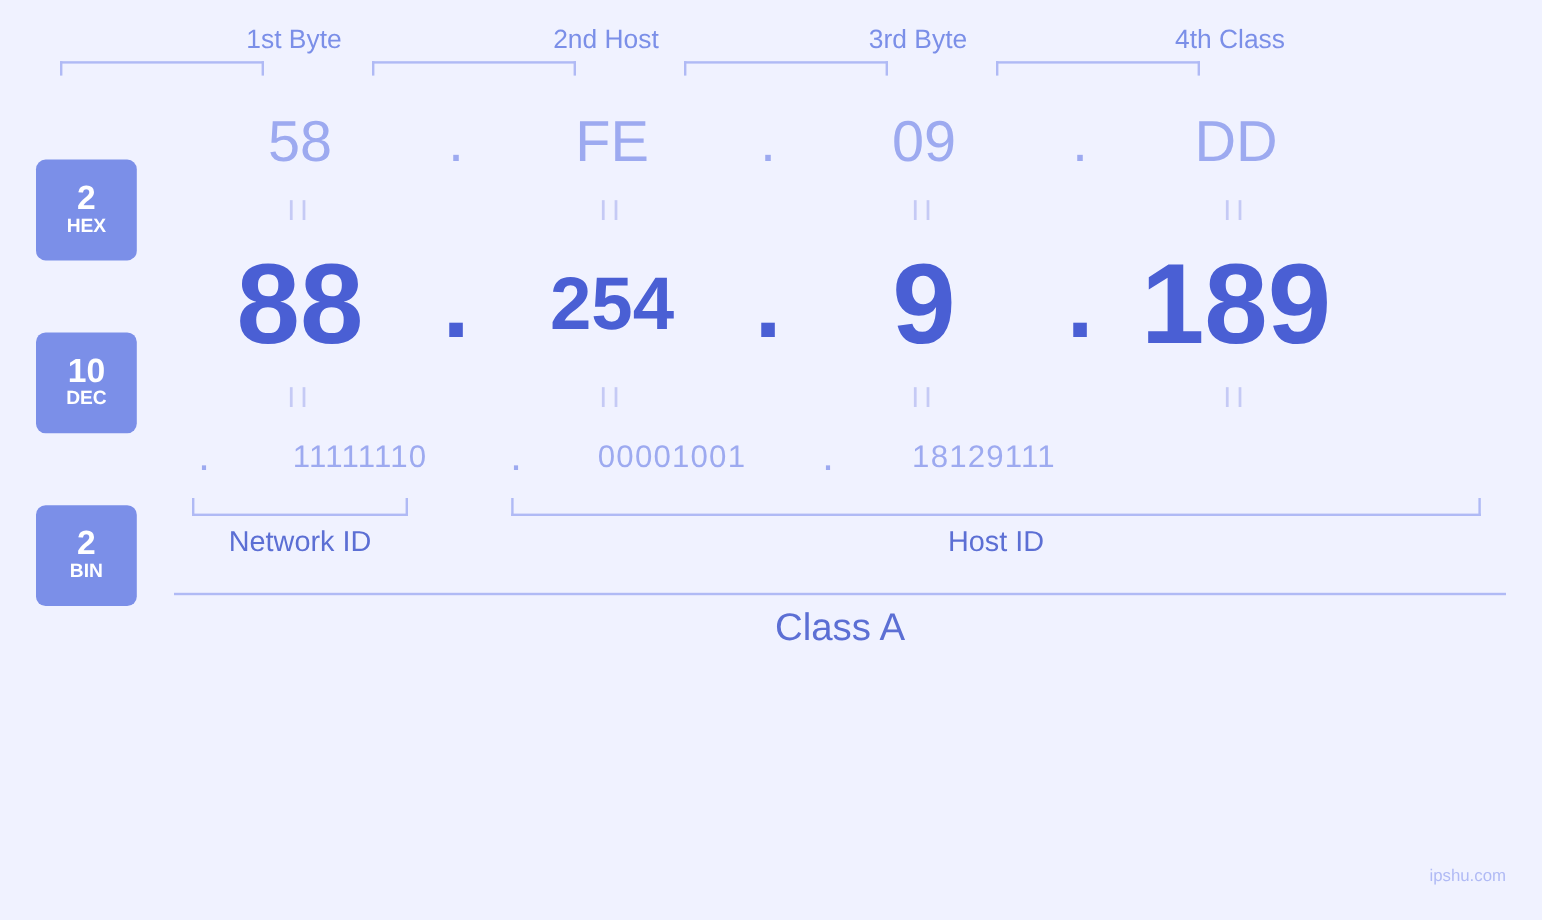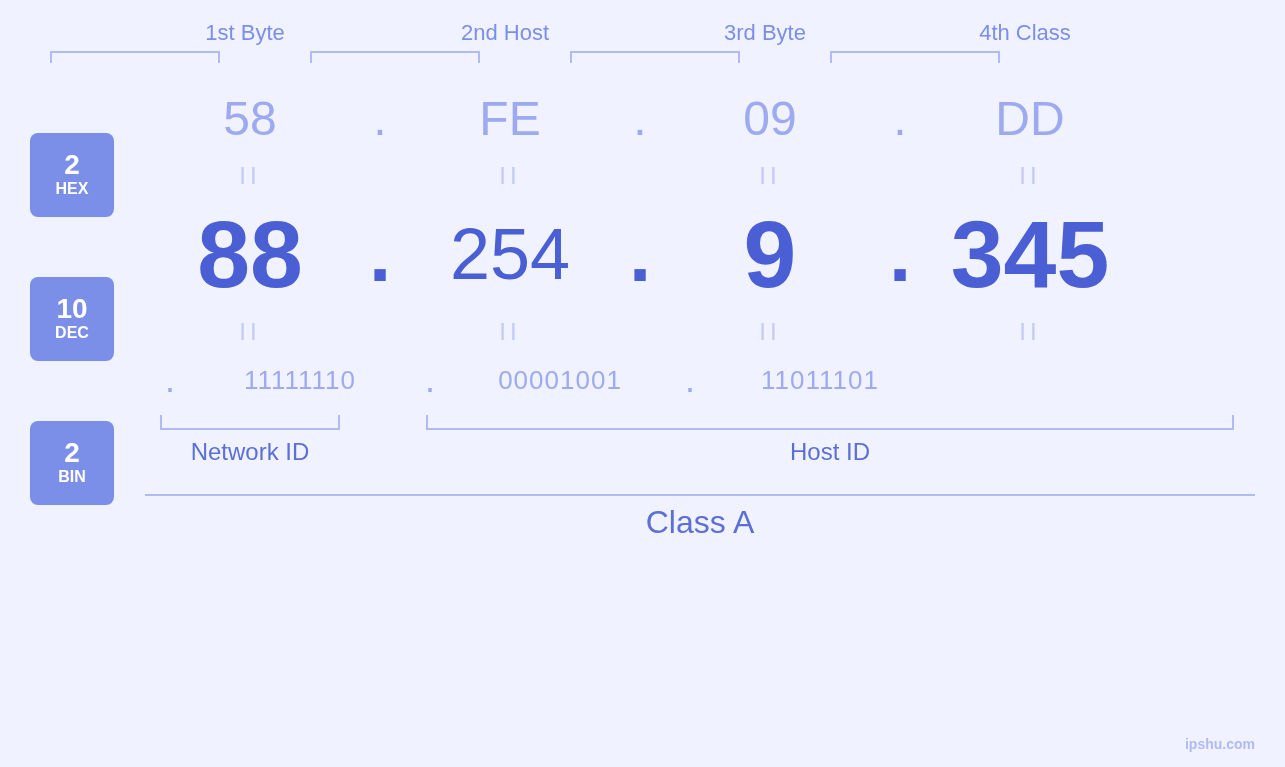--- a/index.html
+++ b/index.html
@@ -226,33 +226,33 @@
       </div>
 
       <div class="val-row" style="height:120px; align-items:center;">
         <div class="val-cell" style="width:210px;">
           <span style="color:#4a5fd4; font-size:95px; font-weight:bold; line-height:1;">88</span>
         </div>
         <div class="sep-cell" style="width:50px;">
           <span style="color:#4a5fd4; font-size:80px; font-weight:bold;">.</span>
         </div>
         <div class="val-cell" style="width:210px;">
-          <span style="color:#4a5fd4; font-size:72px; font-weight:normal; line-height:1;">254</span>
+          <span style="color:#4a5fd4; font-size:62px; font-weight:bold; line-height:1;">254</span>
         </div>
         <div class="sep-cell" style="width:50px;">
           <span style="color:#4a5fd4; font-size:80px; font-weight:bold;">.</span>
         </div>
         <div class="val-cell" style="width:210px;">
           <span style="color:#4a5fd4; font-size:95px; font-weight:bold; line-height:1;">9</span>
         </div>
         <div class="sep-cell" style="width:50px;">
           <span style="color:#4a5fd4; font-size:80px; font-weight:bold;">.</span>
         </div>
         <div class="val-cell" style="width:210px;">
-          <span style="color:#4a5fd4; font-size:95px; font-weight:bold; line-height:1;">345</span>
+          <span style="color:#4a5fd4; font-size:95px; font-weight:bold; line-height:1;">189</span>
         </div>
       </div>
 
       <div class="equals-row-disp" style="height:32px;">
         <div class="eq-cell" style="width:210px;">
           <span style="color:#c5caf5; font-size:24px; letter-spacing:4px;">II</span>
         </div>
         <div style="width:50px;"></div>
         <div class="eq-cell" style="width:210px;">
           <span style="color:#c5caf5; font-size:24px; letter-spacing:4px;">II</span>
@@ -277,21 +277,21 @@
         <div class="sep-cell" style="width:50px;">
           <span style="color:#9daaf0; font-size:36px;">.</span>
         </div>
         <div class="val-cell" style="width:210px;">
           <span style="color:#9daaf0; font-size:26px; letter-spacing:1px;">00001001</span>
         </div>
         <div class="sep-cell" style="width:50px;">
           <span style="color:#9daaf0; font-size:36px;">.</span>
         </div>
         <div class="val-cell" style="width:210px;">
-          <span style="color:#9daaf0; font-size:26px; letter-spacing:1px;">11011101</span>
+          <span style="color:#9daaf0; font-size:26px; letter-spacing:1px;">18129111</span>
         </div>
       </div>
 
       <div style="display:flex; margin-top:5px; height:20px;">
 
         <div style="width:210px; display:flex; justify-content:center;">
           <div style="width:180px; border-bottom:2px solid #b0baf5; border-left:2px solid #b0baf5; border-right:2px solid #b0baf5; height:15px;"></div>
         </div>
         <div style="width:50px;"></div>
 
@@ -314,17 +314,17 @@
         <div style="border-bottom:2px solid #b0baf5; height:15px; width:100%;"></div>
       </div>
 
       <div style="text-align:center; margin-top:8px;">
         <span style="color:#5c6fd4; font-size:32px;">Class A</span>
       </div>
 
     </div>
   </div>
 
-  <div style="position:absolute; bottom:14px; right:30px;font-weight:bold;">
+  <div style="position:absolute; bottom:28px; right:30px;">
     <span style="color:#b0baf5; font-size:14px;">ipshu.com</span>
   </div>
 
 </div>
 
 </body></html>

